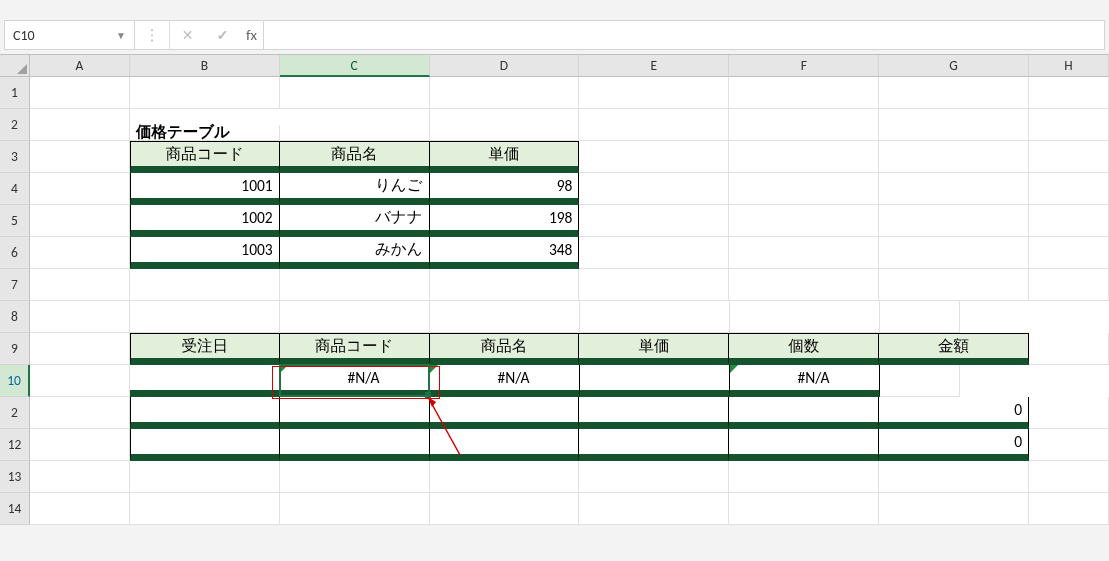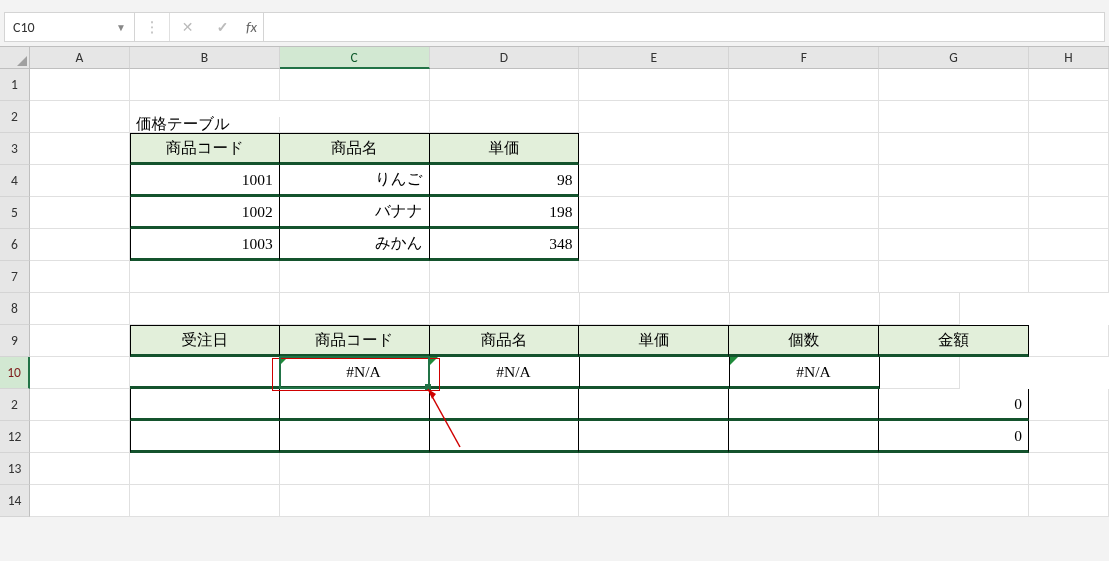--- a/index.html
+++ b/index.html
@@ -1,54 +1,54 @@
 <!DOCTYPE html>
 <html><head>
   <meta charset="utf-8">
   <style>
     * {margin:0;padding:0;box-sizing:border-box;}
     body {font-family:"Calibri","Yu Gothic","Meiryo",sans-serif;font-size:15px;background:#f3f3f3;overflow:hidden;width:1109px;height:561px;position:relative;}
 
     
-    .formula-bar {display:flex;align-items:center;height:30px;background:#fff;border:1px solid #d4d4d4;margin:12px 4px 4px 4px;}
+    .formula-bar {display:flex;align-items:center;height:30px;background:#fff;border:1px solid #d4d4d4;margin:20px 4px 4px 4px;}
     .name-box {width:130px;height:100%;display:flex;align-items:center;padding:0 8px;border-right:1px solid #d4d4d4;background:#fff;font-size:14px;color:#333;position:relative;}
     .name-box .arrow {margin-left:auto;color:#888;font-size:10px;}
     .fx-opts {width:35px;height:100%;display:flex;align-items:center;justify-content:center;color:#bbb;border-right:1px solid #e0e0e0;}
     .fx-btn {width:35px;height:100%;display:flex;align-items:center;justify-content:center;color:#bbb;font-size:14px;}
     .fx-cancel {user-select:none;}
     .fx-commit {font-weight:bold;}
-    .fx-label {font-style:italic;color:#666;padding:0 6px;border-right:1px solid #d4d4d4;display:flex;align-items:center;height:100%;}
+    .fx-label {color:#666;padding:0 6px;border-right:1px solid #d4d4d4;display:flex;align-items:center;height:100%;}
     .formula-input {flex:1;height:100%;border:none;outline:none;padding:0 8px;font-size:14px;}
 
     
     .grid-wrap {position:relative;background:#fff;border-top:1px solid #bfbfbf;}
 
     
     .col-headers {display:flex;height:22px;}
     .corner {width:30px;background:#e6e6e6;border-right:1px solid #bfbfbf;border-bottom:1px solid #bfbfbf;position:relative;}
     .corner::after {content:"";position:absolute;right:2px;bottom:2px;border-left:10px solid transparent;border-bottom:10px solid #a0a0a0;}
     .colh {background:#e6e6e6;border-right:1px solid #d4d4d4;border-bottom:1px solid #bfbfbf;display:flex;align-items:center;justify-content:center;font-size:13.5px;color:#333;}
     .colh.active {background:#d2e8d2;border-bottom:2px solid #217346;color:#0e5a2b;}
 
     
     .cA{width:100px;} .cB{width:150px;} .cC{width:150px;} .cD{width:150px;}
     .cE{width:150px;} .cF{width:150px;} .cG{width:150px;} .cH{width:80px;}
 
     
     .rows {}
     .row {display:flex;height:32px;}
     .rowh {width:30px;background:#e6e6e6;border-right:1px solid #bfbfbf;border-bottom:1px solid #d4d4d4;display:flex;align-items:center;justify-content:center;font-size:13.5px;color:#333;}
-    .rowh.active {background:#d2e8d2;border-right:2px solid #217346;color:#7f1d1d;}
+    .rowh.active {background:#d2e8d2;border-right:2px solid #217346;color:#0369a1;}
     .cell {border-right:1px solid #e0e0e0;border-bottom:1px solid #e0e0e0;display:flex;align-items:center;padding:0 6px;font-size:15.5px;color:#000;position:relative;}
     .cell.right {justify-content:flex-end;}
     .cell.center {justify-content:center;padding-left:24px;}
-    .cell.bold {font-weight:normal;margin-top:16px;}
-
-    
-    .bt{border-top:1px solid #000;} .bb{border-bottom:3px solid #14532d;font-family:Liberation Serif, serif;}
+    .cell.bold {font-weight:bold;margin-top:16px;}
+
+    
+    .bt{border-top:1px solid #000;} .bb{border-bottom:7px solid #14532d;}
     .bl{border-left:1px solid #000;} .br{border-right:1px solid #000;text-align:right;}
 
     .hdr {background:#e2efda;text-align:center;justify-content:center;}
 
     
     .err-tri::before {content:"";position:absolute;top:0;left:0;border-top:8px solid #1f8b3b;border-right:8px solid transparent;}
 
     
     .selbox {position:absolute;border:2px solid #217346;pointer-events:none;z-index:5;}
     .selbox .handle {position:absolute;right:-3px;bottom:-3px;width:6px;height:6px;background:#217346;}

